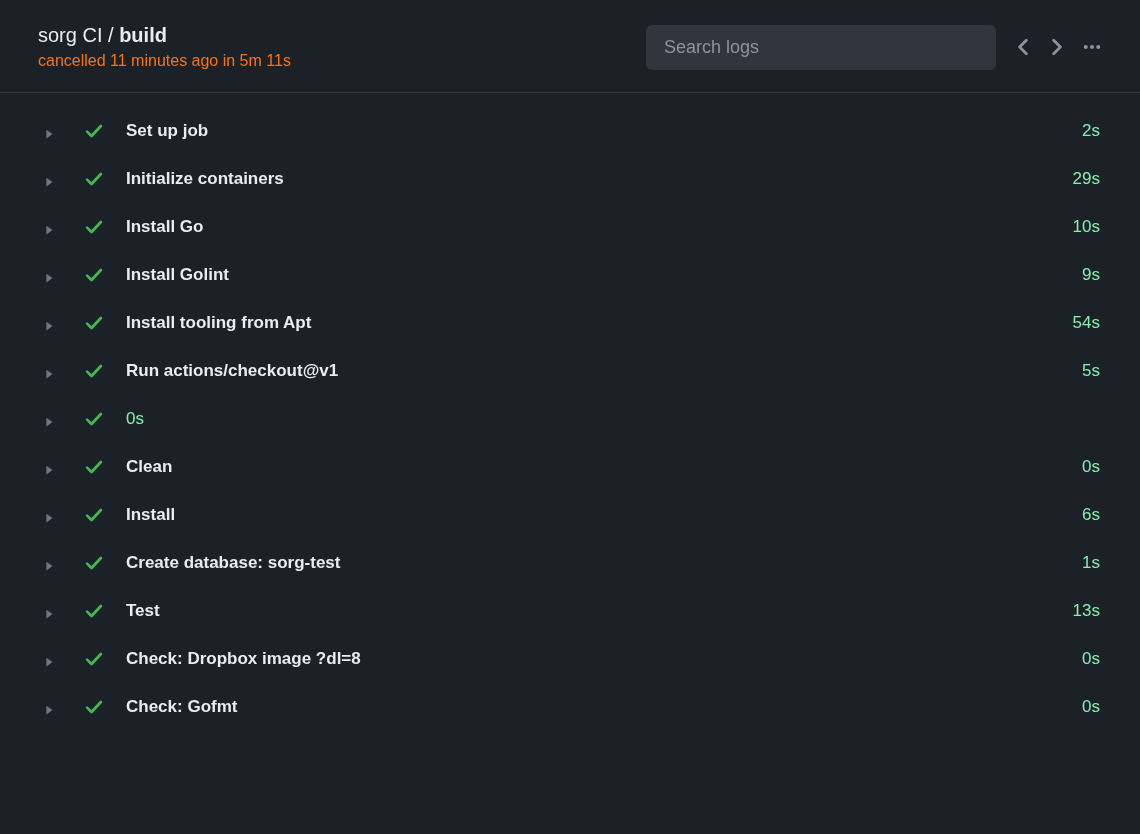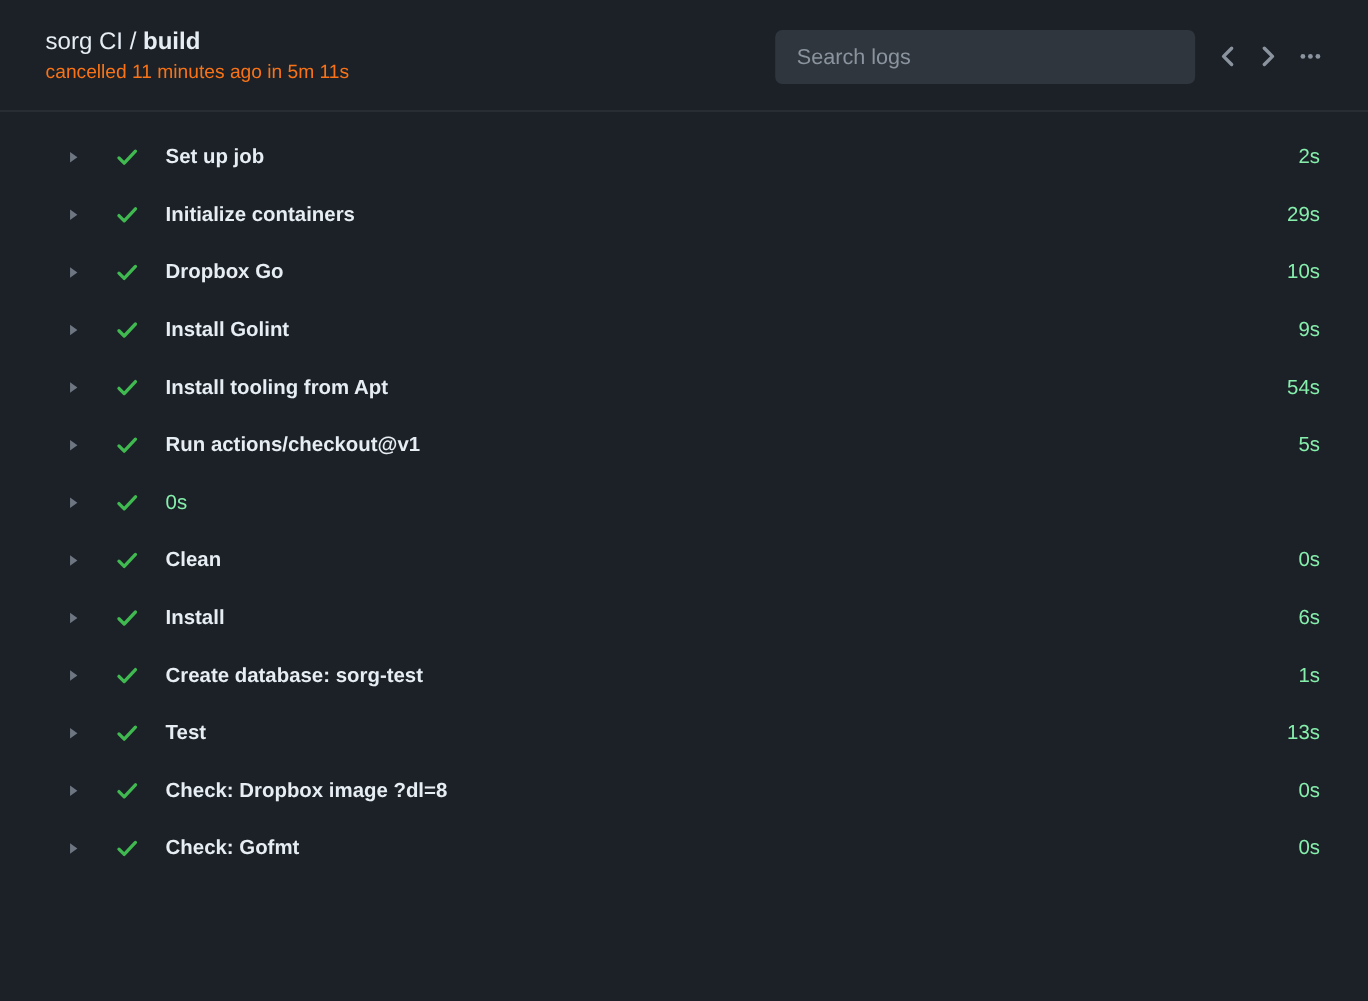--- a/index.html
+++ b/index.html
@@ -66,22 +66,22 @@
       cursor: pointer;
       display: flex;
       align-items: center;
       justify-content: center;
     }
     .steps {
       padding: 14px 0;
     }
     .step {
       display: flex;
-      align-items: center;
-      padding: 14px 40px 14px 54px;
+      align-items: flex-end;
+      padding: 14px 40px 14px 42px;
       cursor: pointer;
     }
     .expand-icon {
       color: #6e7681;
       margin-right: 28px;
       display: flex;
       align-items: center;
     }
     .status-icon {
       color: #3fb950;
@@ -167,21 +167,21 @@
       <span class="expand-icon">
         <svg width="14" height="14" viewBox="0 0 16 16">
           <path d="M5 3l7 5-7 5z" fill="currentColor"></path>
         </svg>
       </span>
       <span class="status-icon">
         <svg width="20" height="20" viewBox="0 0 16 16">
           <path d="M2.5 8.5l3.5 3.5 7.5-8" stroke="currentColor" stroke-width="2.2" fill="none" stroke-linecap="round" stroke-linejoin="round"></path>
         </svg>
       </span>
-      <span class="step-name">Dropbox Go</span>
+      <span class="step-name">Install Go</span>
       <span class="step-duration">10s</span>
     </div>
     <div class="step">
       <span class="expand-icon">
         <svg width="14" height="14" viewBox="0 0 16 16">
           <path d="M5 3l7 5-7 5z" fill="currentColor"></path>
         </svg>
       </span>
       <span class="status-icon">
         <svg width="20" height="20" viewBox="0 0 16 16">

